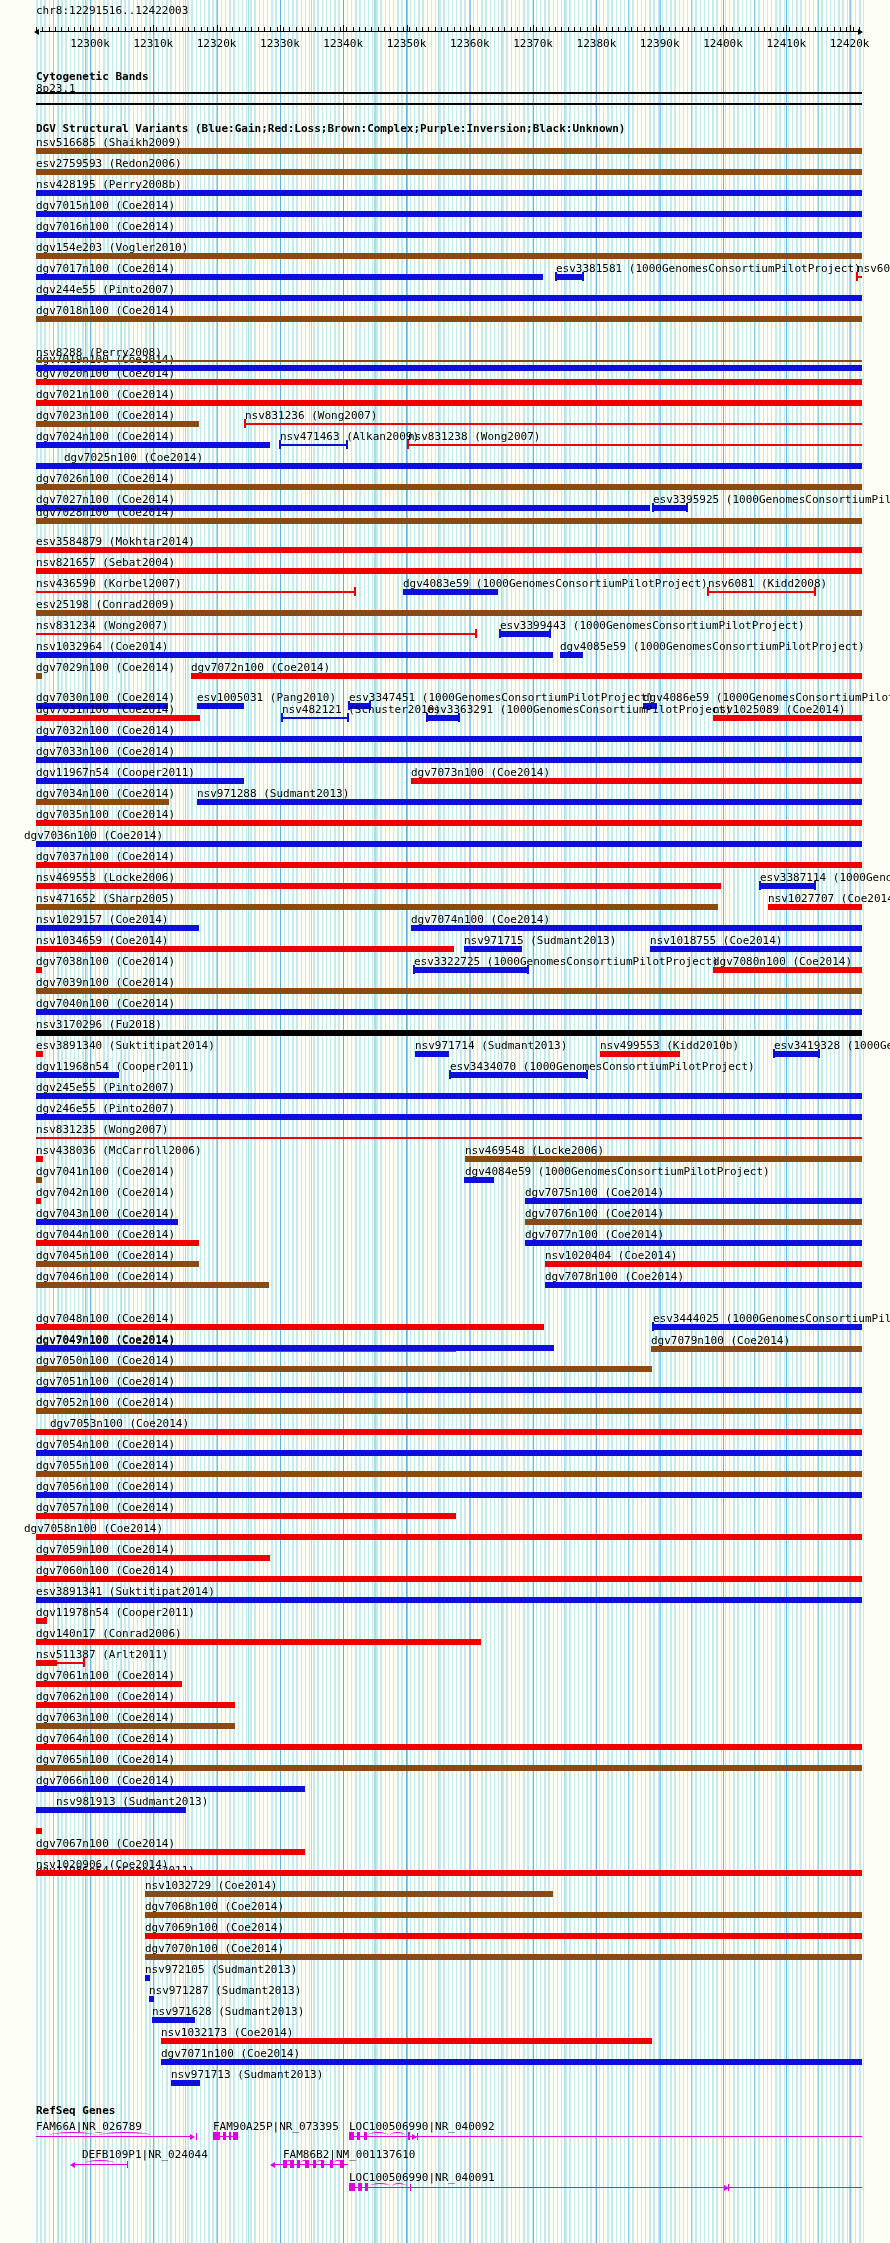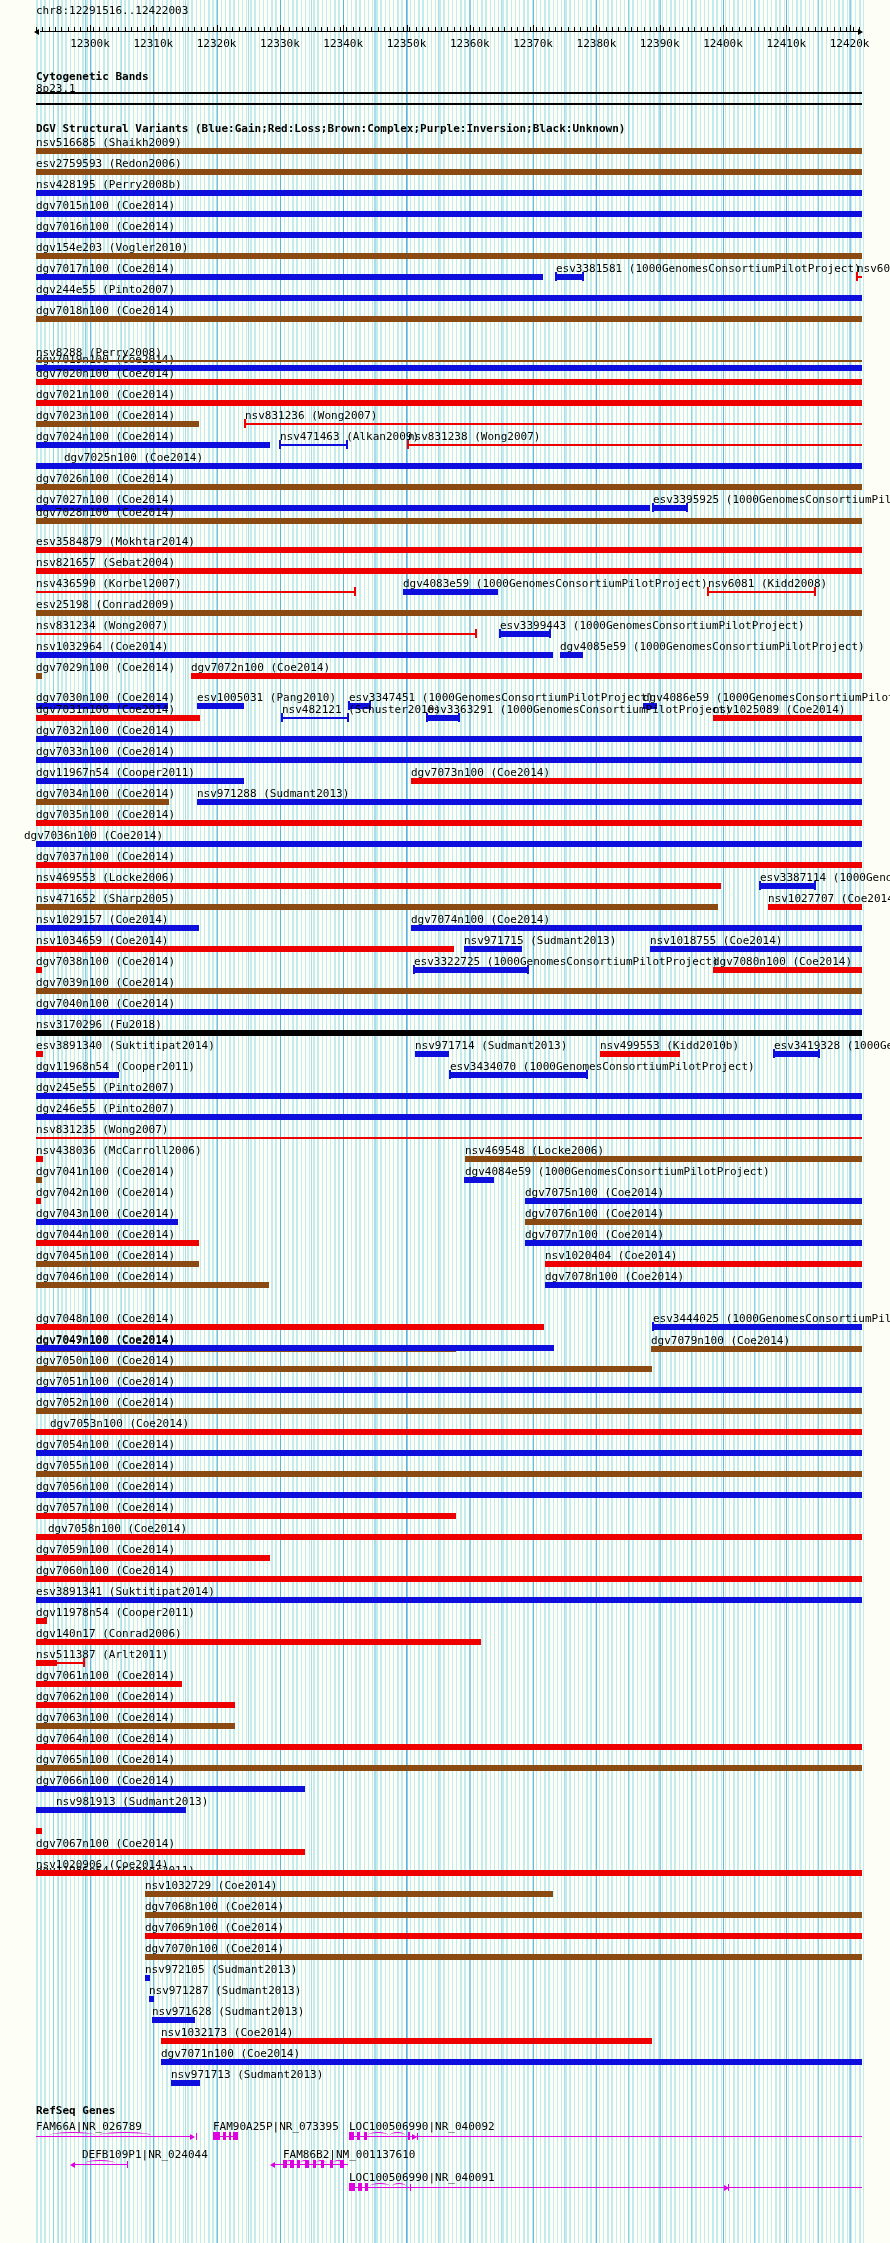--- a/index.html
+++ b/index.html
@@ -451,21 +451,21 @@
       </div>
       <div class="vrow" style="top: 1344px;">
         <span class="vlabel" style="left: 36px;">dgv7056n100 (Coe2014)</span>
         <div class="vbar" style="left: 36px; width: 826px; background: rgb(15, 15, 221);"></div>
       </div>
       <div class="vrow" style="top: 1365px;">
         <span class="vlabel" style="left: 36px;">dgv7057n100 (Coe2014)</span>
         <div class="vbar" style="left: 36px; width: 420px; background: rgb(238, 0, 0);"></div>
       </div>
       <div class="vrow" style="top: 1386px;">
-        <span class="vlabel" style="left: 48px;">dgv7058n100 (Coe2014)</span>
+        <span class="vlabel" style="left: 24px;">dgv7058n100 (Coe2014)</span>
         <div class="vbar" style="left: 36px; width: 826px; background: rgb(238, 0, 0);"></div>
       </div>
       <div class="vrow" style="top: 1407px;">
         <span class="vlabel" style="left: 36px;">dgv7059n100 (Coe2014)</span>
         <div class="vbar" style="left: 36px; width: 234px; background: rgb(238, 0, 0);"></div>
       </div>
       <div class="vrow" style="top: 1428px;">
         <span class="vlabel" style="left: 36px;">dgv7060n100 (Coe2014)</span>
         <div class="vbar" style="left: 36px; width: 826px; background: rgb(238, 0, 0);"></div>
       </div>

